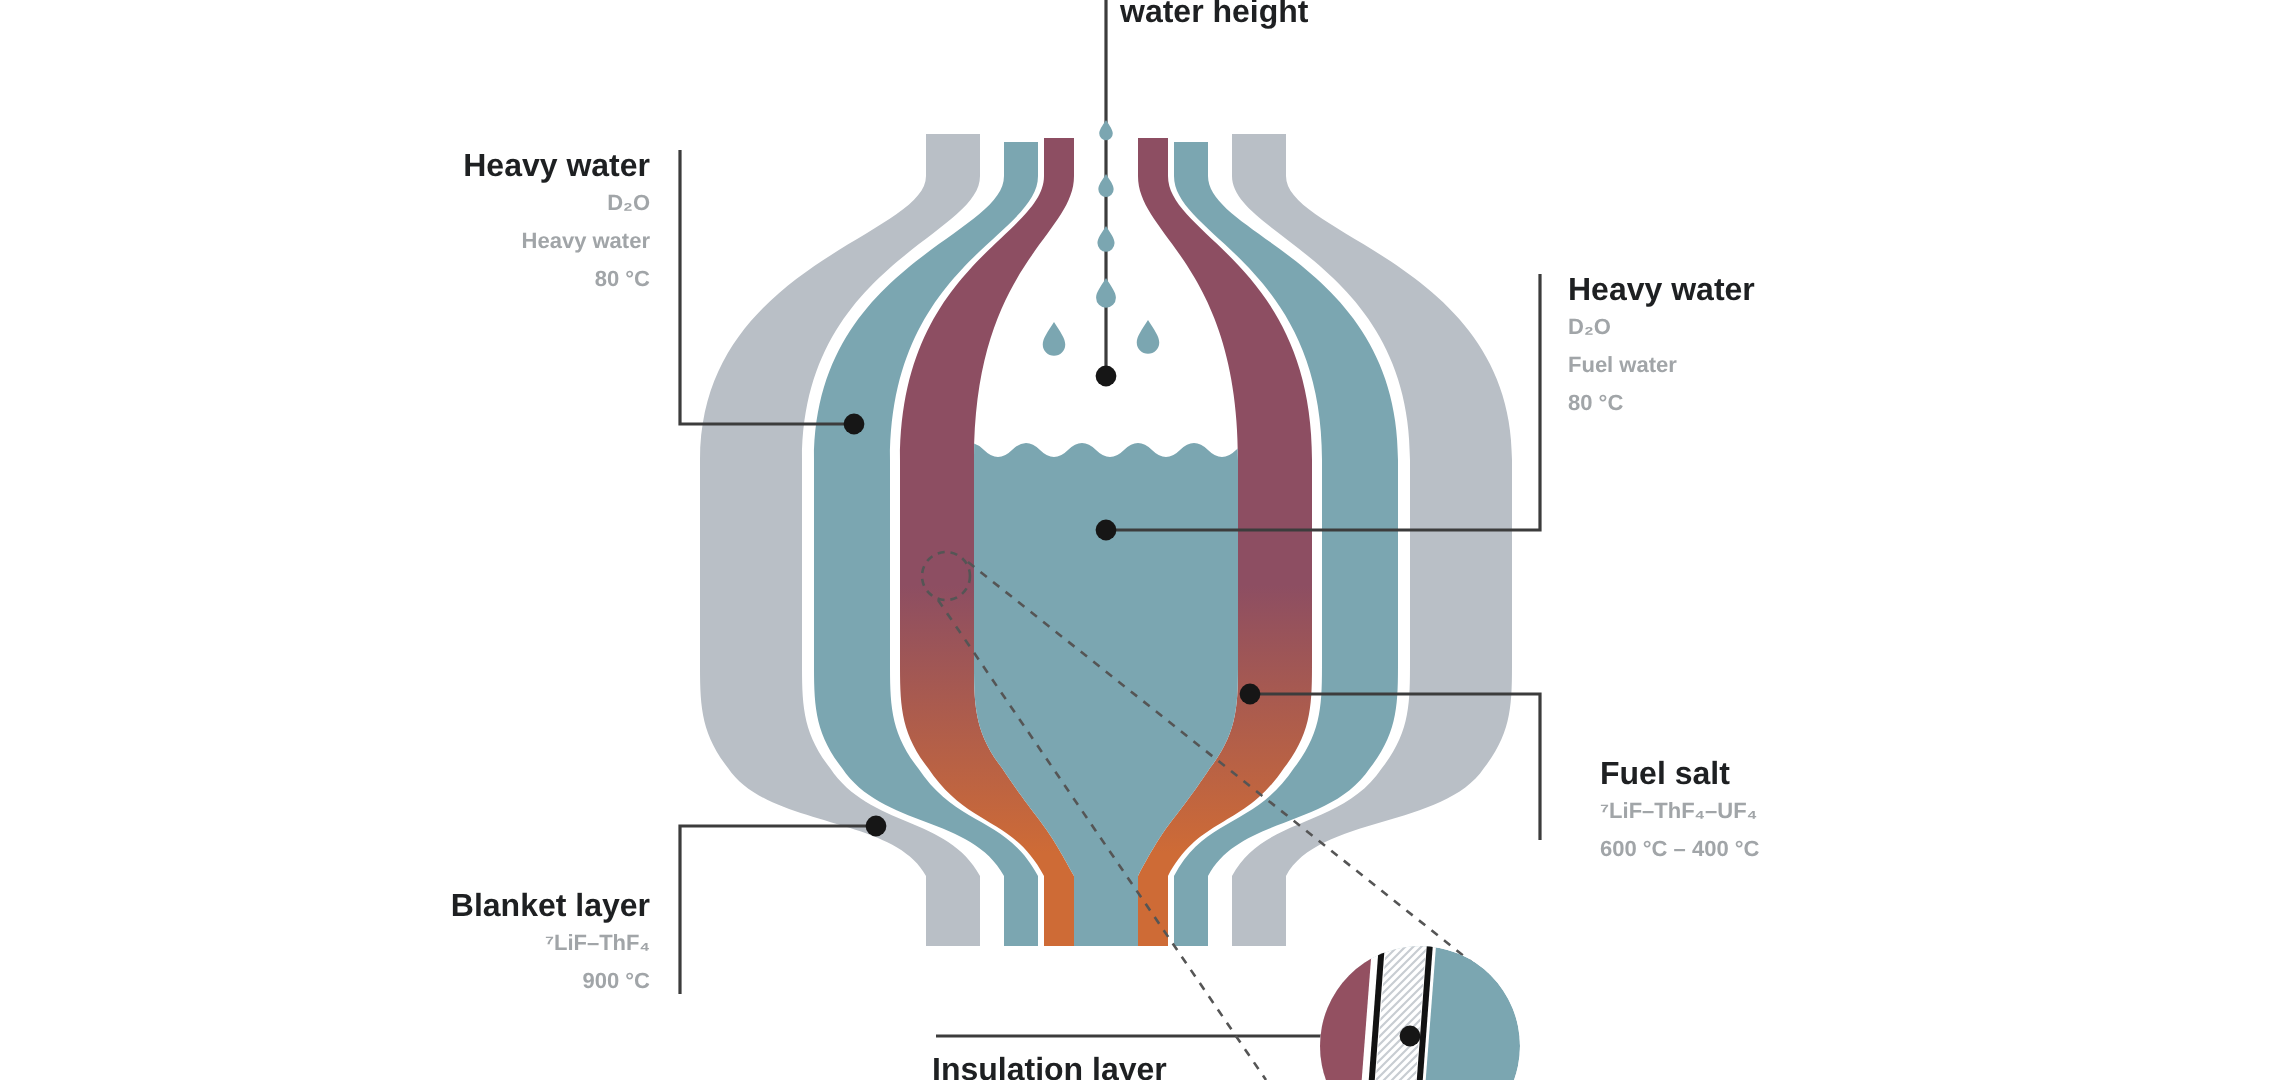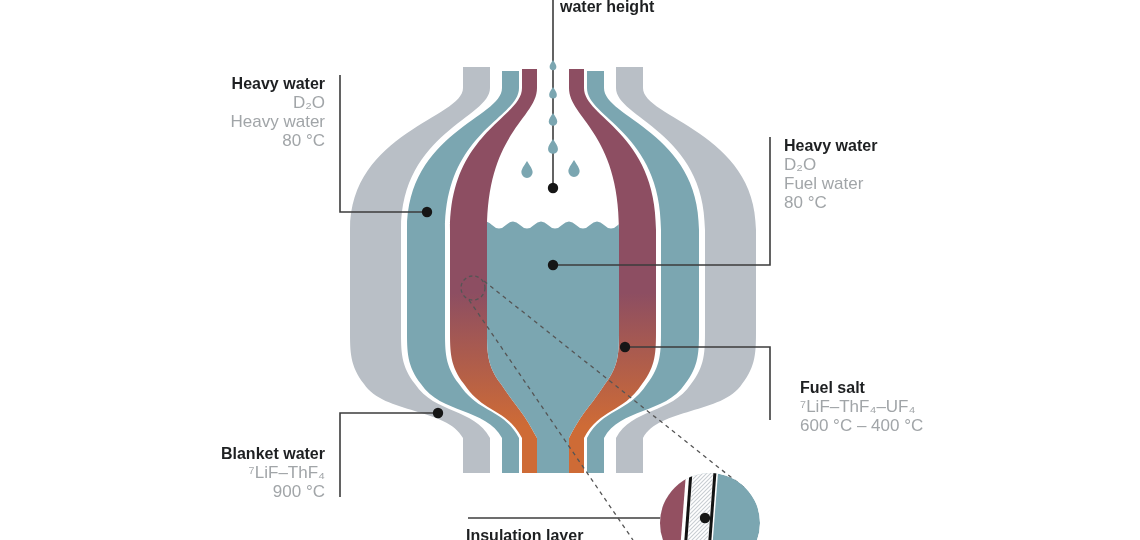--- a/index.html
+++ b/index.html
@@ -3,21 +3,21 @@
 <meta charset="utf-8">
 <style>
   html,body{margin:0;padding:0;background:#ffffff;}
   .canvas{
     position:relative;width:1140px;height:540px;overflow:hidden;background:#ffffff;
     font-family:"Liberation Sans","DejaVu Sans",sans-serif;
   }
   .diagram-svg{position:absolute;left:0;top:0;width:1140px;height:540px;}
   .label{position:absolute;line-height:19px;font-size:16px;}
   .label .title{color:var(--dark,#1e2022);font-weight:700;font-size:16px;}
-  .label .sub{color:var(--muted,#a1a5a8);font-weight:400;font-size:17px;}
+  .label .sub{color:var(--muted,#a1a5a8);font-weight:700;font-size:11px;}
   .label.right-align{text-align:right;}
   .label.left-align{text-align:left;}
   .lbl-outer-water{right:815px;top:74px;width:220px;}
   .lbl-blanket-salt{right:815px;top:444px;width:220px;}
   .lbl-inner-water{left:784px;top:136px;width:260px;}
   .lbl-fuel-salt{left:800px;top:378px;width:280px;}
   .lbl-water-height{left:560px;top:-3px;color:var(--dark,#1e2022);font-weight:700;font-size:16px;}
   .lbl-insulation{left:466px;top:526px;color:var(--dark,#1e2022);font-weight:700;font-size:16px;}
 </style>
 </head>
@@ -106,20 +106,20 @@
     <div class="sub">80 °C</div>
   </div>
 
   <div class="label left-align lbl-fuel-salt">
     <div class="title">Fuel salt</div>
     <div class="sub">⁷LiF–ThF₄–UF₄</div>
     <div class="sub">600 °C – 400 °C</div>
   </div>
 
   <div class="label right-align lbl-blanket-salt">
-    <div class="title">Blanket water</div>
+    <div class="title">Blanket layer</div>
     <div class="sub">⁷LiF–ThF₄</div>
     <div class="sub">900 °C</div>
   </div>
 
   <div class="label lbl-insulation">Insulation layer</div>
 
 </div>
 
 </body></html>

